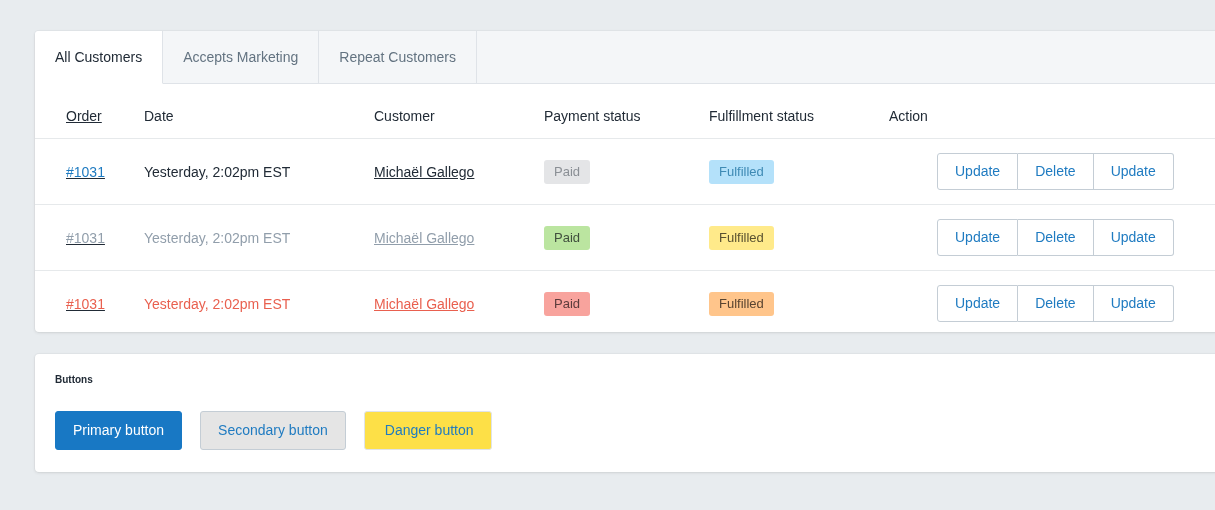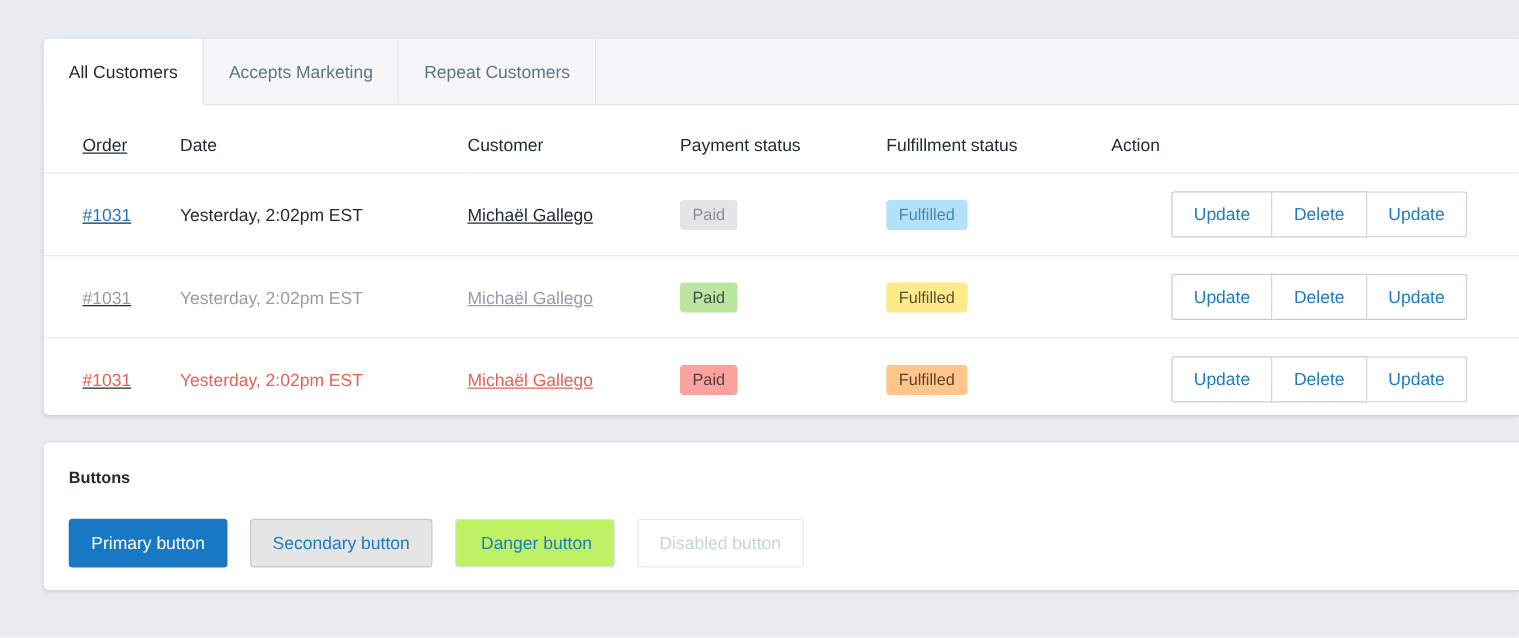--- a/index.html
+++ b/index.html
@@ -165,21 +165,21 @@
   }
   .btn-group .seg:last-child {
     border-radius: 0 3px 3px 0;
   }
 
   
   .card-section {
     padding: 20px 20px 20px 20px;
   }
   .card-title {
-    font-size: 13px;
+    font-size: 10px;
     font-weight: bold;
     color: #212b36;
     margin: 0 0 26px 0;
   }
   .btn-row {
     display: flex;
     gap: 18px;
   }
   .btn {
     font-family: "Liberation Sans", sans-serif;
@@ -192,21 +192,21 @@
     color: #1f7bc1;
     cursor: pointer;
     white-space: nowrap;
   }
   .btn-primary {
     background: #1878c4;
     border-color: #1878c4;
     color: #ffffff;
   }
   .btn-danger {
-    background: #bef264;
+    background: #fde047;
     border-color: #dfe3e8;
     color: #1f7bc1;
     padding-left: 20px;
   }
   .btn-disabled {
     background: #ffffff;
     border-color: #e6eaee;
     color: #c9d2da;
     cursor: default;
   }
@@ -283,18 +283,17 @@
     </table>
   </div>
 
   <div class="card" id="buttons-card">
     <div class="card-section">
       <div class="card-title">Buttons</div>
       <div class="btn-row" id="btn-row">
           <button class="btn btn-primary">Primary button</button>
           <button class="btn btn-secondary">Secondary button</button>
           <button class="btn btn-danger">Danger button</button>
-          <button class="btn btn-disabled" disabled="">Disabled button</button>
         </div>
     </div>
   </div>
 
 </div>
 
 </body></html>

